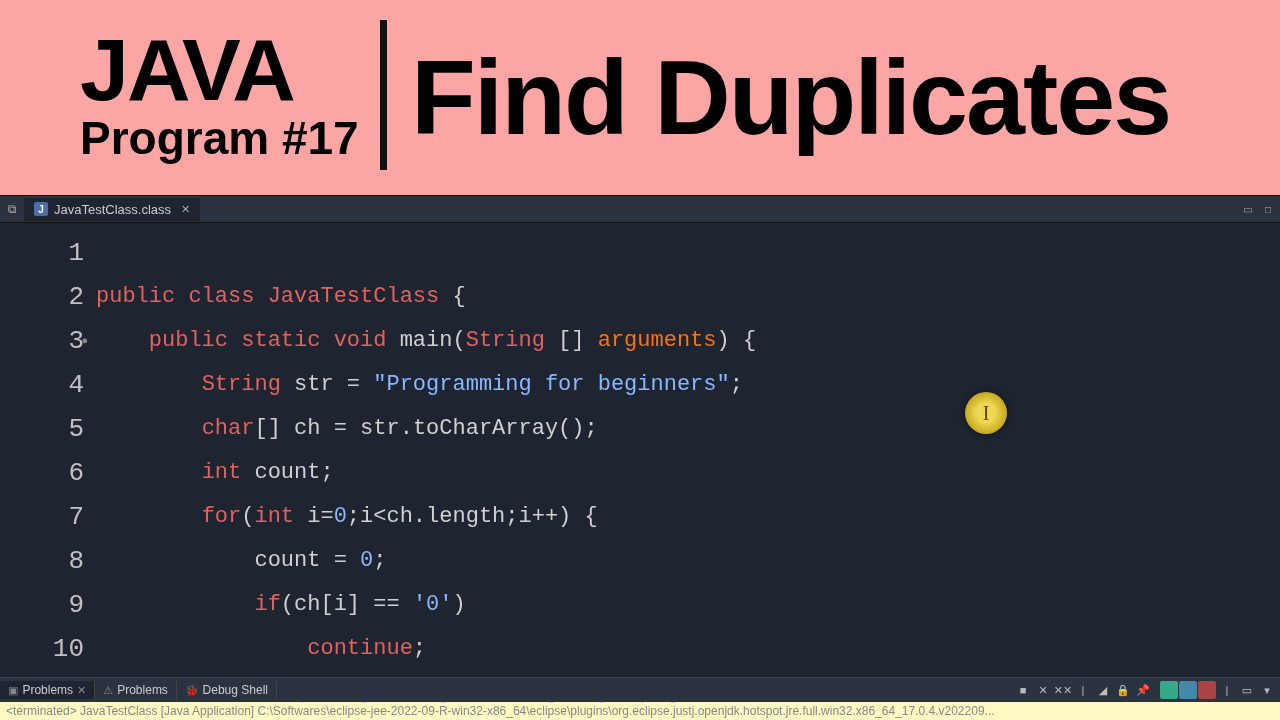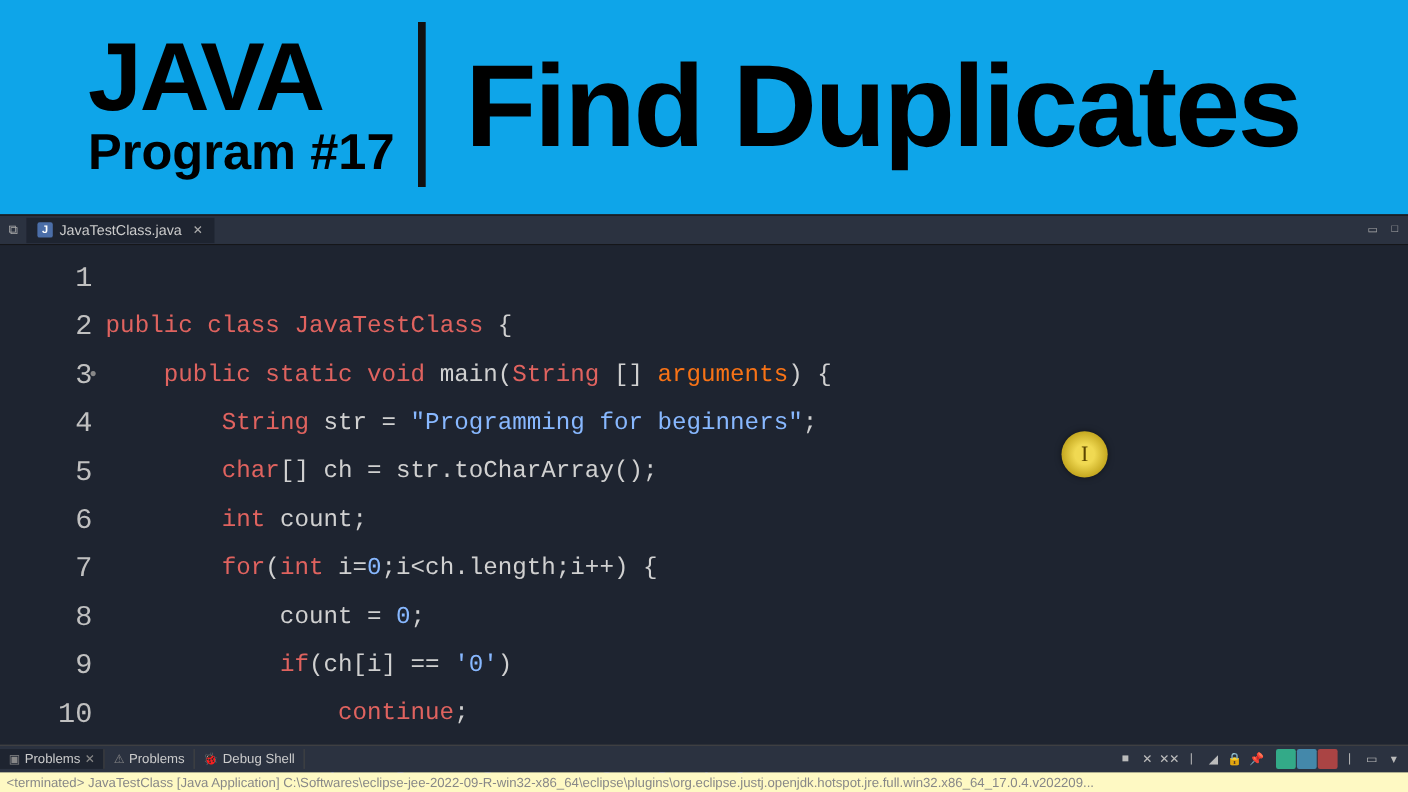--- a/index.html
+++ b/index.html
@@ -1,23 +1,23 @@
 <!DOCTYPE html>
 <html><head>
 <meta charset="utf-8">
 <style>
 * { margin: 0; padding: 0; box-sizing: border-box; }
 body { width: 1280px; height: 720px; font-family: "Segoe UI", Arial, sans-serif; background: #1e2430; overflow: hidden; }
 
-.banner { display: flex; height: 195px; background: #0ea5e9; }
+.banner { display: flex; height: 195px; background: #fca5a5; }
 .banner-left { width: 380px; display: flex; flex-direction: column; justify-content: center; padding-left: 80px; }
 .banner-left .big { font-size: 88px; font-weight: 900; color: #000; line-height: 0.9; letter-spacing: -2px; }
 .banner-left .small { font-size: 46px; font-weight: 600; color: #000; margin-top: 2px; }
 .banner-divider { width: 7px; background: #111; height: 150px; margin-top: 20px; }
-.banner-right { flex: 1; display: flex; align-items: center; padding-left: 36px; font-size: 106px; font-weight: 700; color: #000; letter-spacing: -2px; }
+.banner-right { flex: 1; display: flex; align-items: center; padding-left: 24px; font-size: 106px; font-weight: 700; color: #000; letter-spacing: -2px; }
 
 .tabbar { display: flex; align-items: center; background: #2b3240; height: 28px; border-top: 1px solid #111; border-bottom: 1px solid #111; position: relative; }
 .tool-icon { width: 24px; height: 24px; display:flex; align-items:center; justify-content:center; color:#aaa; font-size:12px;}
 .tab { display: flex; align-items: center; gap: 6px; padding: 4px 10px; background: #1e2430; color: #ccc; font-size: 13px; }
 .tab .j-icon { width: 14px; height: 14px; border-radius: 2px; background: #4b6ea8; color: #fff; font-size: 10px; font-weight: bold; display: flex; align-items: center; justify-content: center; }
 .tab .close { color: #aaa; font-size: 11px; margin-left: 4px; }
 .tab-controls { position:absolute; right:4px; display:flex; gap:4px; }
 .tab-controls span { color:#aaa; font-size:10px; width:16px; text-align:center; }
 
 .editor { display: flex; height: 454px; background: #1e2430; position: relative; font-family: Consolas, "Courier New", monospace; }
@@ -61,21 +61,21 @@
     <div class="small">Program #17</div>
   </div>
   <div class="banner-divider"></div>
   <div class="banner-right">Find Duplicates</div>
 </div>
 
 <div class="tabbar">
   <span class="tool-icon">⧉</span>
   <div class="tab">
     <span class="j-icon">J</span>
-    <span>JavaTestClass.java</span>
+    <span>JavaTestClass.class</span>
     <span class="close">✕</span>
   </div>
   <div class="tab-controls">
     <span>▭</span>
     <span>□</span>
   </div>
 </div>
 
 <div class="editor">
   <div class="left-margin">

